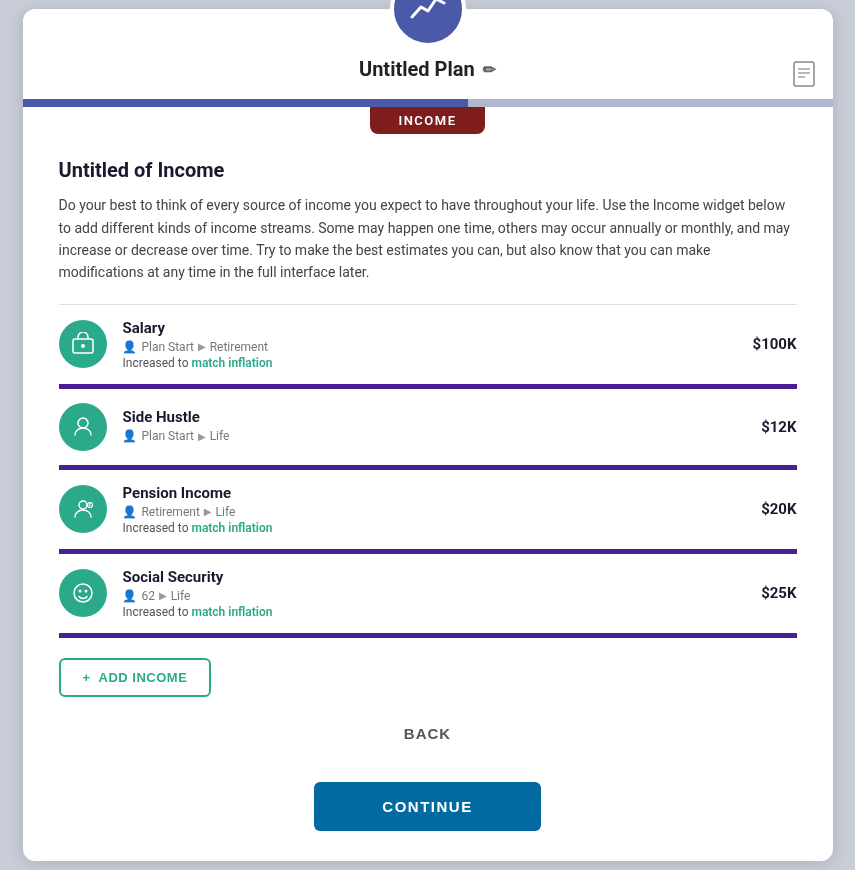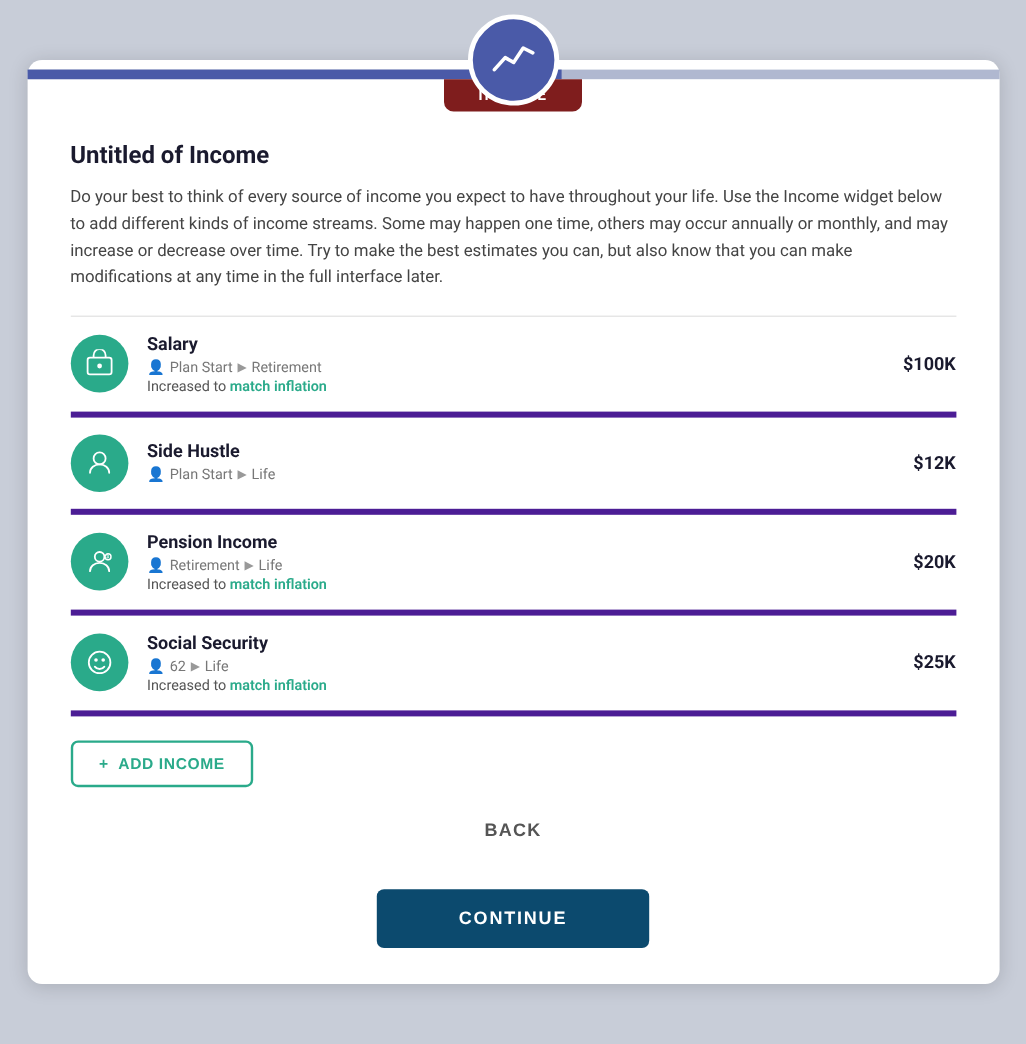--- a/index.html
+++ b/index.html
@@ -223,21 +223,21 @@
       background: none;
       border: none;
       font-size: 15px;
       font-weight: 600;
       color: #555;
       letter-spacing: 1px;
       cursor: pointer;
     }
 
     .continue-btn {
-      background: #0c4a6e;
+      background: #0369a1;
       color: #fff;
       border: none;
       padding: 16px 68px;
       border-radius: 6px;
       font-size: 15px;
       font-weight: 700;
       letter-spacing: 1.5px;
       cursor: pointer;
     }
   </style>
@@ -245,20 +245,34 @@
 <body>
 
 <div class="card">
 
   <div class="logo-circle">
     <svg viewBox="0 0 40 40" fill="none" xmlns="http://www.w3.org/2000/svg">
       <polyline points="4,28 13,18 20,22 28,10 36,14" stroke="white" stroke-width="3" stroke-linecap="round" stroke-linejoin="round" fill="none"></polyline>
     </svg>
   </div>
 
+  <div class="header">
+    <span class="plan-title">
+      <span>Untitled Plan</span>
+      <span class="edit-icon">✏</span>
+    </span>
+    <span class="doc-icon">
+      <svg width="22" height="26" viewBox="0 0 22 26" fill="none" xmlns="http://www.w3.org/2000/svg">
+        <rect x="1" y="1" width="20" height="24" rx="2" stroke="#888" stroke-width="1.5" fill="white"></rect>
+        <line x1="5" y1="8" x2="17" y2="8" stroke="#888" stroke-width="1.2"></line>
+        <line x1="5" y1="12" x2="17" y2="12" stroke="#888" stroke-width="1.2"></line>
+        <line x1="5" y1="16" x2="12" y2="16" stroke="#888" stroke-width="1.2"></line>
+      </svg>
+    </span>
+  </div>
 
   <div class="progress-bar-container">
     <div class="progress-bar-fill"></div>
   </div>
 
   <div class="income-tab">
     <div class="income-tab-label">INCOME</div>
   </div>
 
   <div class="main-content">

